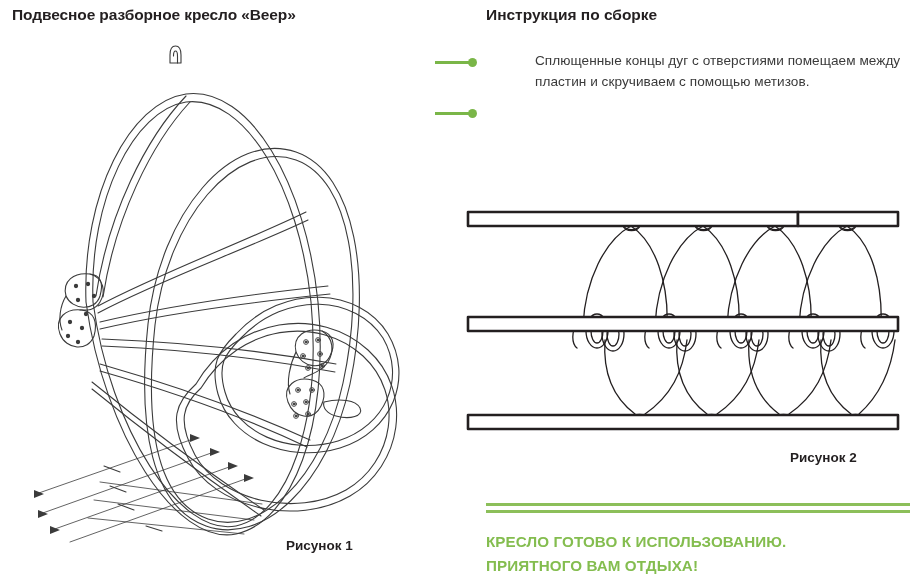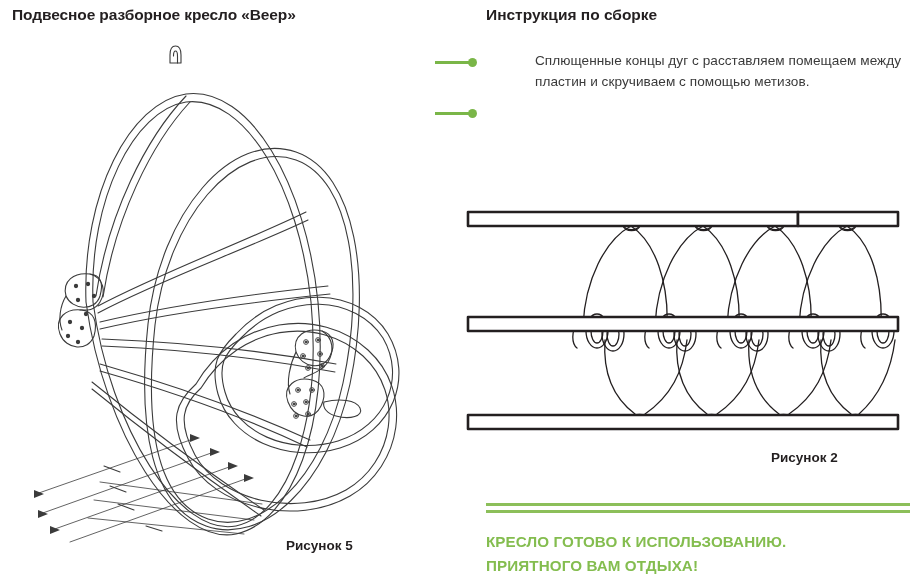--- a/index.html
+++ b/index.html
@@ -105,21 +105,21 @@
     letter-spacing: 0.05px;
   }
 
   .fig2-wrap {
     position: absolute;
     left: 0; top: 200px;
     width: 455px; height: 245px;
   }
   .fig2-caption {
     position: absolute;
-    left: 316px; top: 450px;
+    left: 335px; top: 450px;
     font-size: 13.5px;
     font-weight: bold;
     color: #231f20;
     white-space: nowrap;
   }
 
   .divider {
     position: absolute;
     left: 31px;
     width: 424px;
@@ -277,35 +277,35 @@
             <path d="M104 432 l16 6"></path>
             <path d="M110 452 l16 6"></path>
             <path d="M118 470 l16 6"></path>
             <path d="M146 492 l16 5"></path>
           </g>
 
         </g>
       </svg>
     </div>
 
-    <div class="fig1-caption">Рисунок 5</div>
+    <div class="fig1-caption">Рисунок 1</div>
   </div>
 
   <div class="right-col">
 
     <div class="right-title">Инструкция по сборке</div>
 
     <div class="steps">
 
       <div class="step">
         <span class="step-marker">
           <span class="dash"></span>
             <span class="dot"></span>
         </span>
-        <span class="step-text">Сплющенные концы дуг с расставляем помещаем между пластин и скручиваем с помощью метизов.</span>
+        <span class="step-text">Сплющенные концы дуг с отверстиями помещаем между пластин и скручиваем с помощью метизов.</span>
       </div>
 
       <div class="step">
         <span class="step-marker">
           <span class="dash"></span>
             <span class="dot"></span>
         </span>
       </div>
 
 

